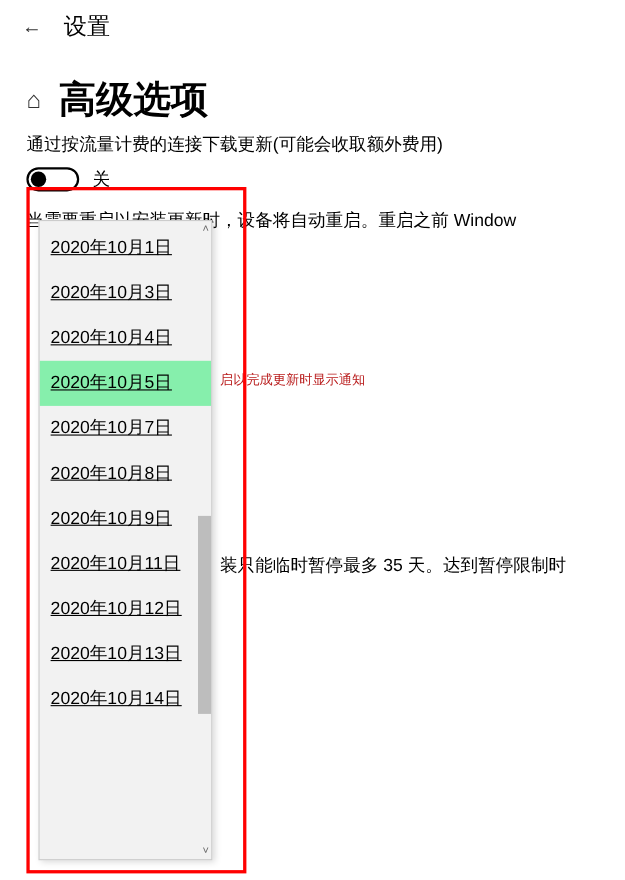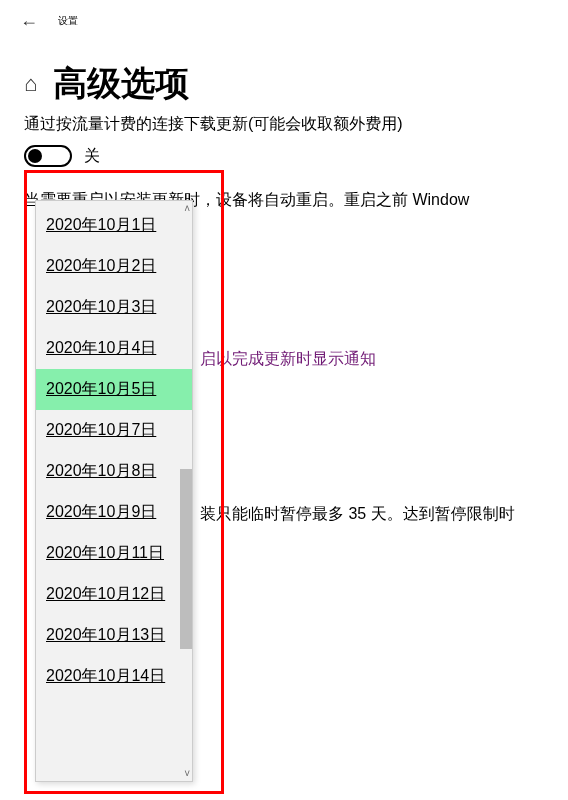--- a/index.html
+++ b/index.html
@@ -20,21 +20,21 @@
     align-items: center;
     padding: 10px 20px;
     gap: 20px;
   }
   .back-arrow {
     font-size: 18px;
     color: #333;
     cursor: pointer;
   }
   .settings-label {
-    font-size: 10px;
+    font-size: 21px;
     color: #000;
   }
   .page-title-row {
     display: flex;
     align-items: center;
     padding: 20px 24px 5px 24px;
     gap: 16px;
   }
   .home-icon {
     font-size: 22px;
@@ -144,24 +144,24 @@
     top: 190px;
     left: 24px;
     font-size: 16px;
     color: #000;
     width: 560px;
     white-space: nowrap;
     overflow: hidden;
   }
   .bg-text-2 {
     position: absolute;
-    top: 349px;
+    top: 337px;
     left: 200px;
-    font-size: 16px;
-    color: #701a75;
+    font-size: 12px;
+    color: #b91c1c;
     white-space: nowrap;
   }
   .bg-text-3 {
     position: absolute;
     top: 504px;
     left: 200px;
     font-size: 16px;
     color: #000;
     white-space: nowrap;
     overflow: hidden;
@@ -191,21 +191,20 @@
 </div>
 
 <div class="bg-text-1">当需要重启以安装更新时，设备将自动重启。重启之前 Window</div>
 <div class="bg-text-2">启以完成更新时显示通知</div>
 <div class="bg-text-3">装只能临时暂停最多 35 天。达到暂停限制时</div>
 
 <div class="dropdown-panel">
   <span class="dropdown-arrow-up">˄</span>
   <div class="dropdown-content" id="dropdown-list">
       <div class="date-item">2020年10月1日</div>
-      <div class="date-item">2020年10月2日</div>
       <div class="date-item">2020年10月3日</div>
       <div class="date-item">2020年10月4日</div>
       <div class="date-item highlight">2020年10月5日</div>
       <div class="date-item">2020年10月7日</div>
       <div class="date-item">2020年10月8日</div>
       <div class="date-item">2020年10月9日</div>
       <div class="date-item">2020年10月11日</div>
       <div class="date-item">2020年10月12日</div>
       <div class="date-item">2020年10月13日</div>
       <div class="date-item">2020年10月14日</div>

